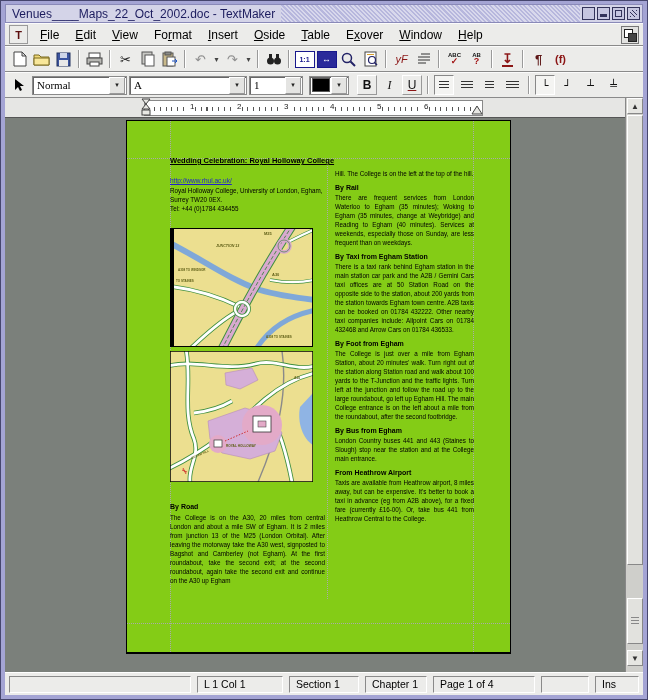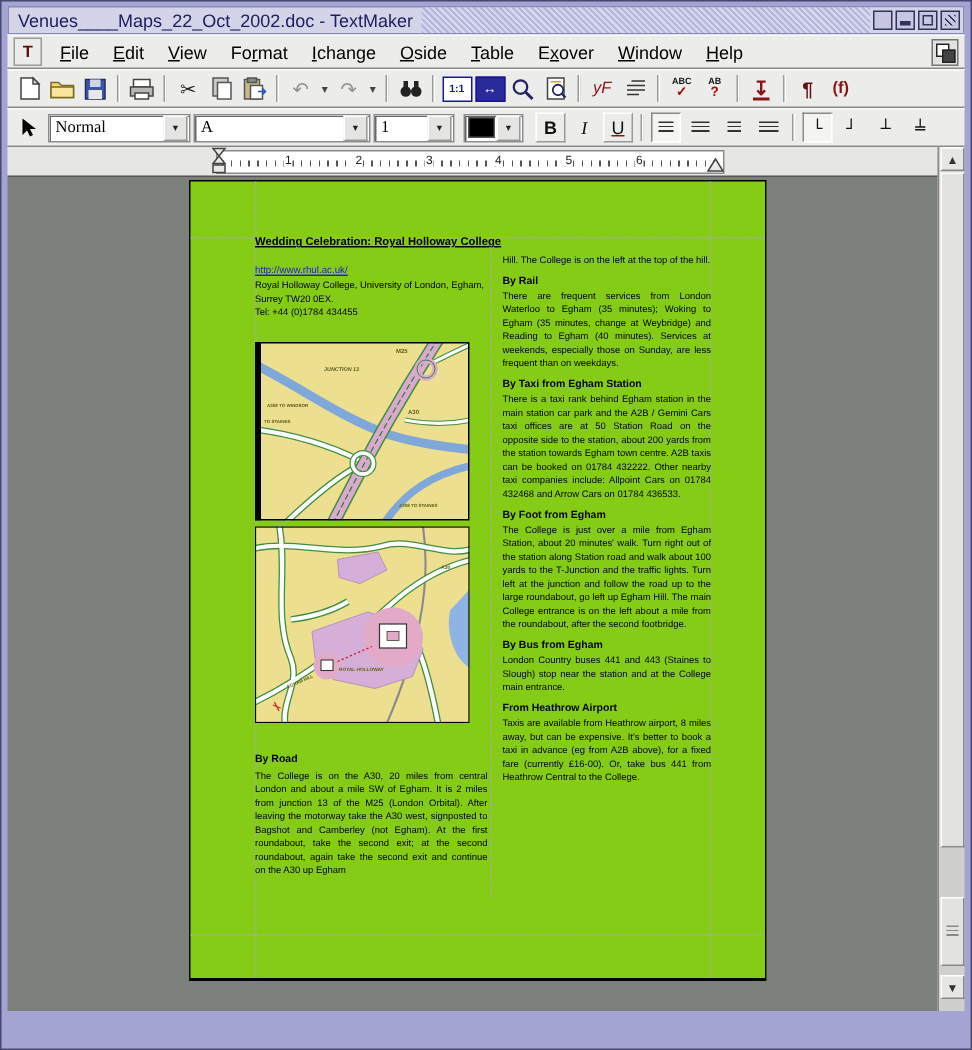--- a/index.html
+++ b/index.html
@@ -114,21 +114,21 @@
         </div>
     </div>
   </div>
 
   <div class="bar menubar">
     <div class="tm-btn">T</div>
     <div class="menu-item"><span></span><u>F</u><span>ile</span></div>
     <div class="menu-item"><span></span><u>E</u><span>dit</span></div>
     <div class="menu-item"><span></span><u>V</u><span>iew</span></div>
     <div class="menu-item"><span>Fo</span><u>r</u><span>mat</span></div>
-    <div class="menu-item"><span></span><u>I</u><span>change</span></div>
+    <div class="menu-item"><span></span><u>I</u><span>nsert</span></div>
     <div class="menu-item"><span></span><u>O</u><span>side</span></div>
     <div class="menu-item"><span></span><u>T</u><span>able</span></div>
     <div class="menu-item"><span>E</span><u>x</u><span>over</span></div>
     <div class="menu-item"><span></span><u>W</u><span>indow</span></div>
     <div class="menu-item"><span></span><u>H</u><span>elp</span></div>
     <div class="menu-spacer"></div>
     <div class="restore-btn">
         <div class="sq1"></div>
         <div class="sq2"></div>
       </div>
@@ -442,14 +442,23 @@
       </div>
     <div class="sc-thumb" style="top:17px;height:450px;"></div>
     <div class="sc-grip" style="top:500px;height:46px;">
         <div class="lines"></div>
       </div>
     <div class="sc-btn" style="top:552px;">
         <span>▼</span>
       </div>
   </div>
 
+  <div class="statusbar">
+    <div class="st-cell" style="flex:1 1 170px;"></div>
+    <div class="st-cell" style="width:86px;">L 1 Col 1</div>
+    <div class="st-cell" style="width:70px;">Section 1</div>
+    <div class="st-cell" style="width:62px;">Chapter 1</div>
+    <div class="st-cell" style="width:102px;">Page 1 of 4</div>
+    <div class="st-cell" style="width:48px;"></div>
+    <div class="st-cell" style="width:44px;">Ins</div>
+  </div>
 
 </div>
 
 </body></html>

